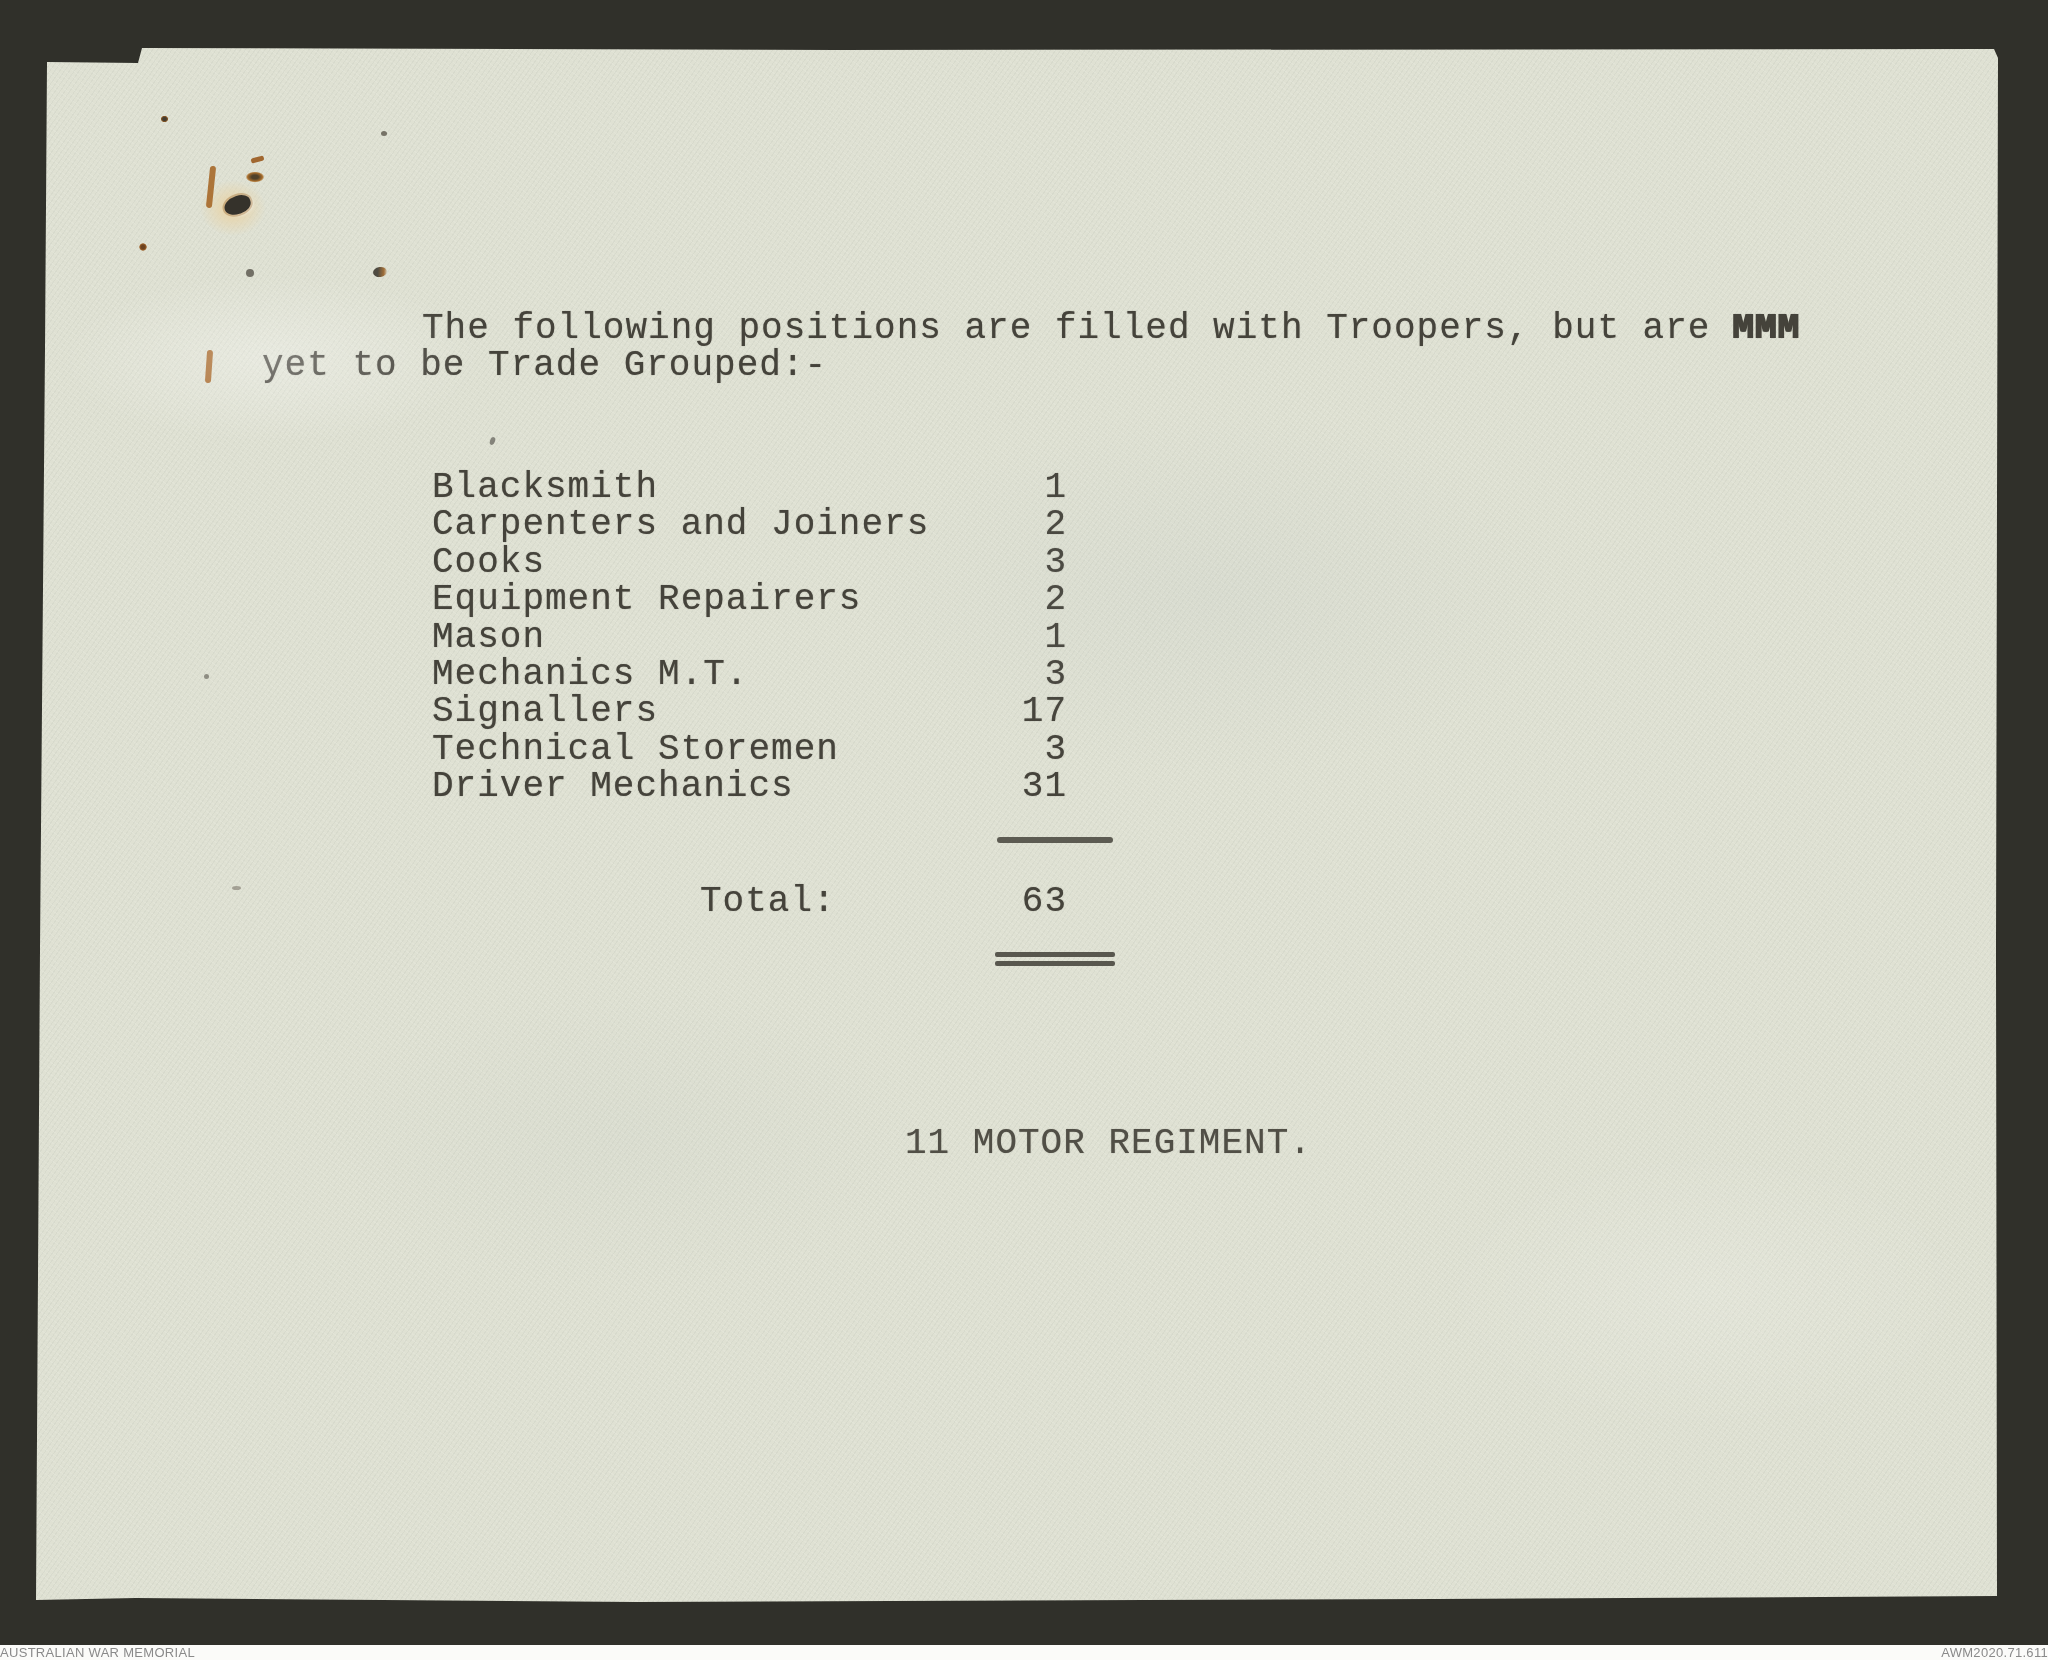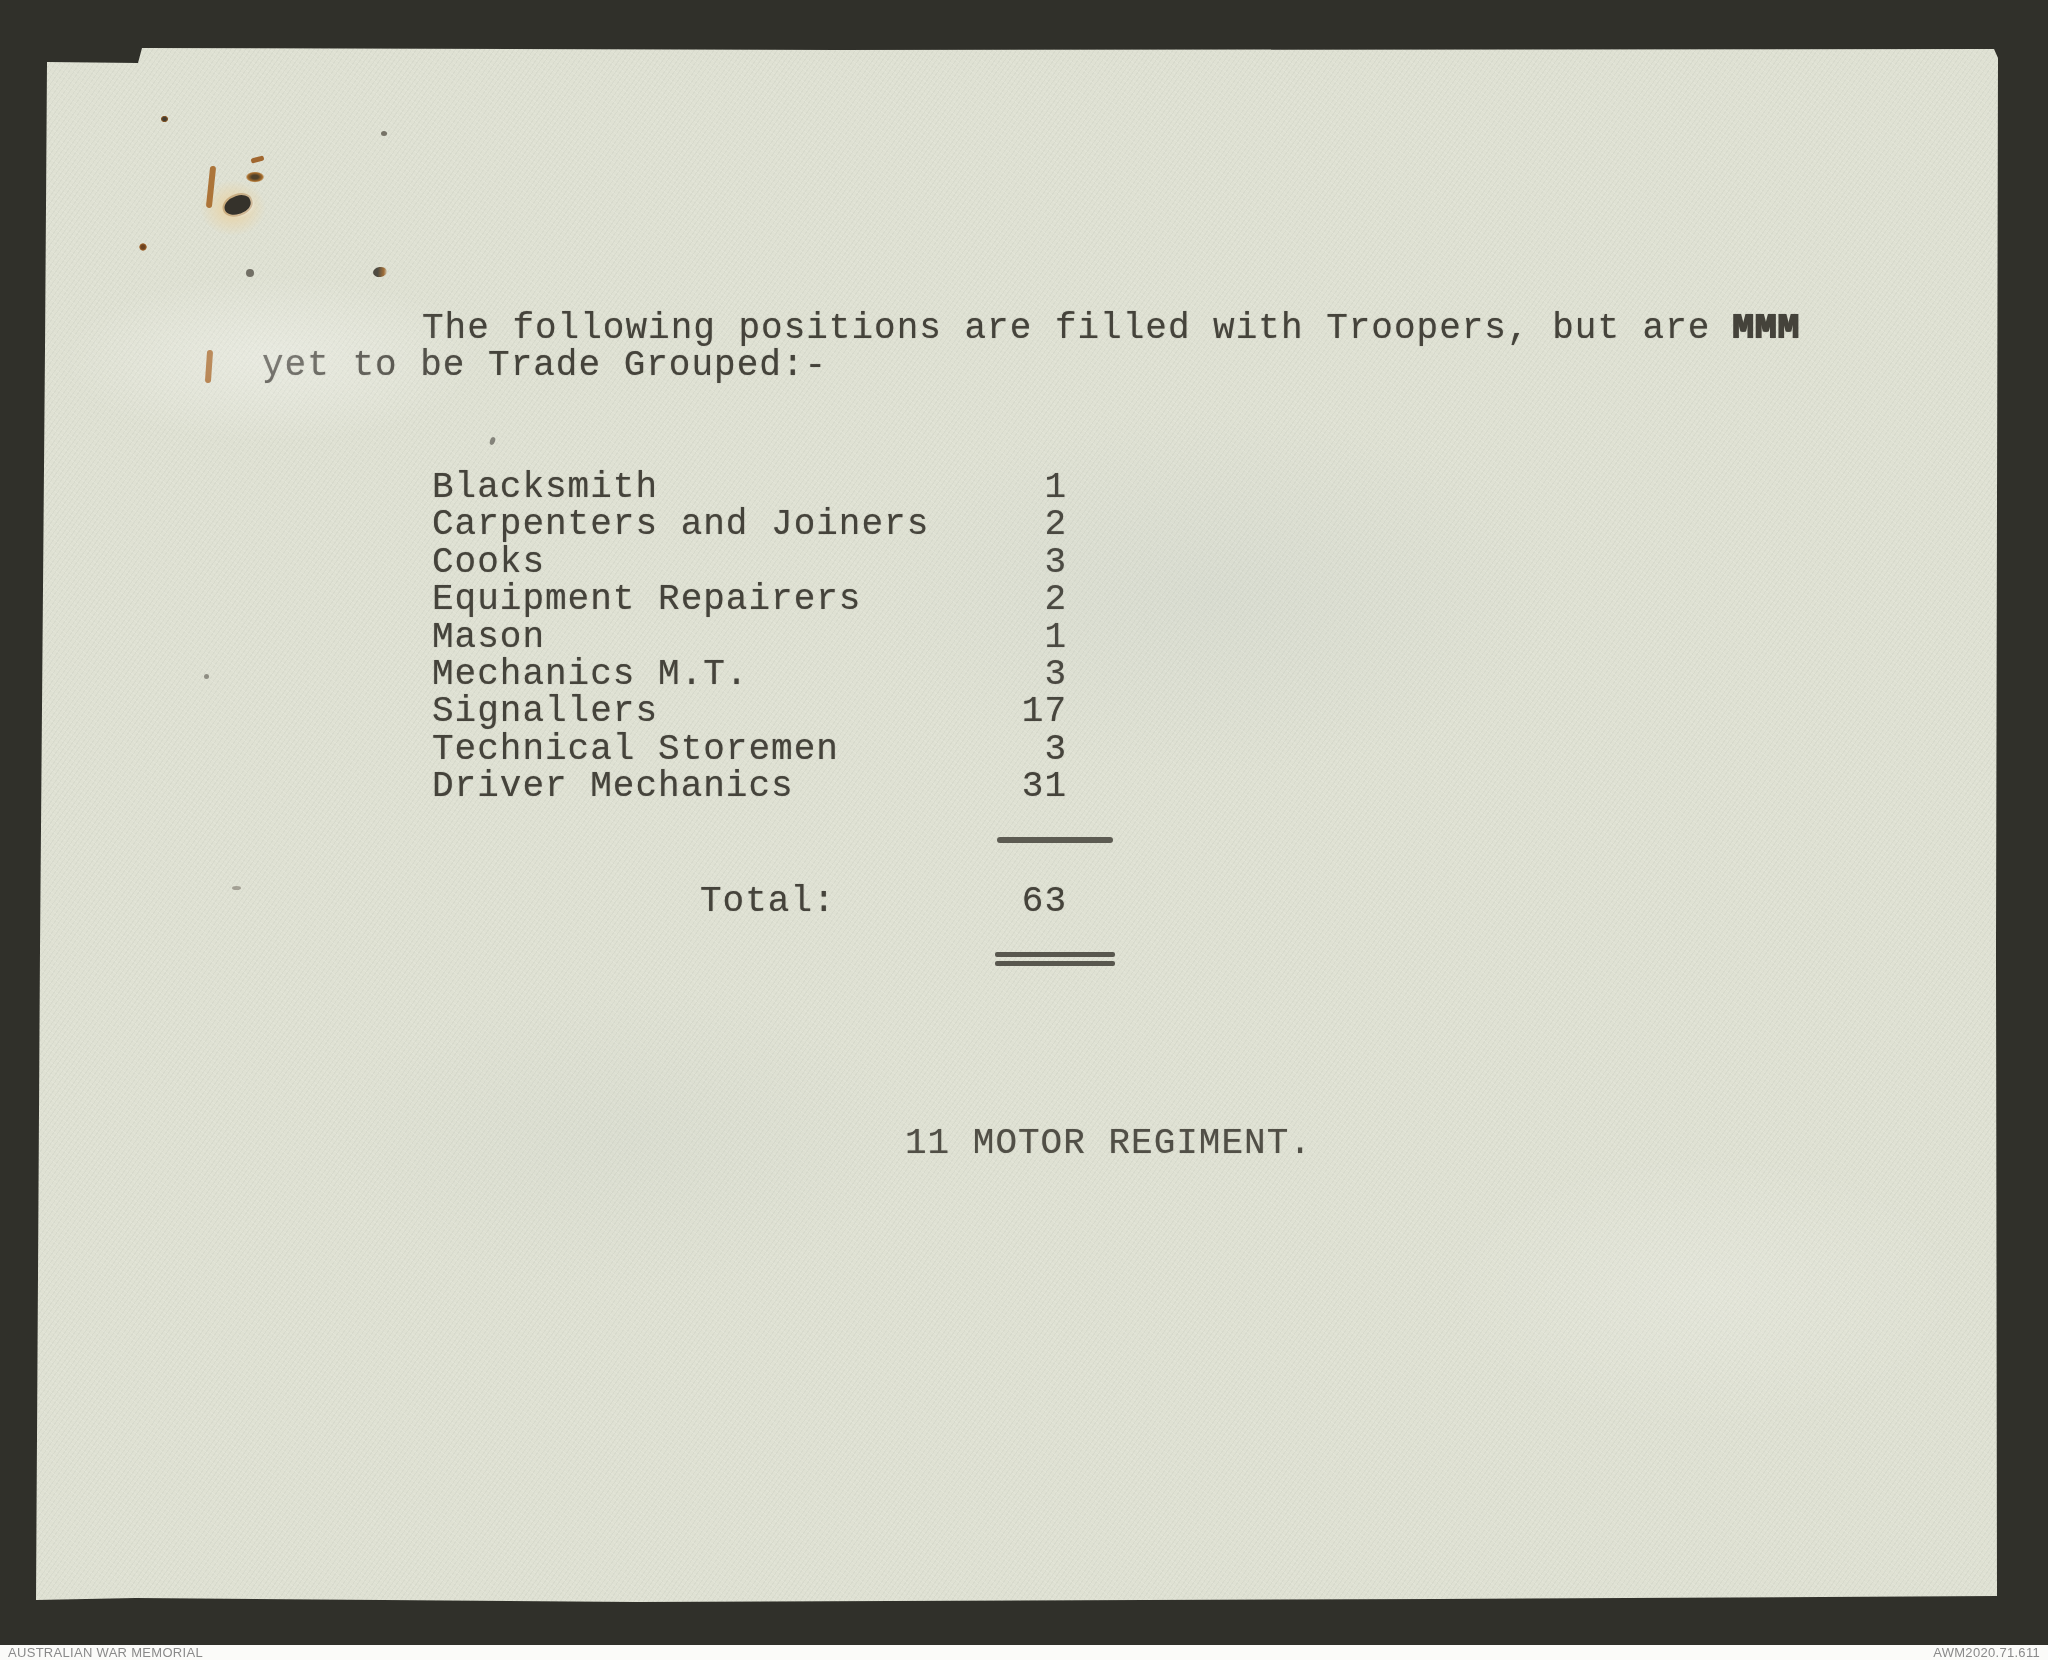--- a/index.html
+++ b/index.html
@@ -96,21 +96,21 @@
   .rule-double .bar{height:5px;background:var(--ink);border-radius:2px;opacity:.88;}
   .rule-double .bar + .bar{margin-top:4px;}
 
   .signature{left:869px;top:1077px;opacity:.92;}
 
   
   .footer-bar{
     position:absolute;left:0;top:1645px;width:2048px;height:15px;
     background:var(--footer-bg);
     display:flex;justify-content:space-between;align-items:center;
-    padding:0 8px;
+    padding:0 0;
     font-family:"Liberation Sans","DejaVu Sans",sans-serif;
     font-size:13px;letter-spacing:0.3px;color:var(--footer-text);
   }
 </style>
 </head>
 <body>
 
 <div class="scene">
 
   <div class="paper">

